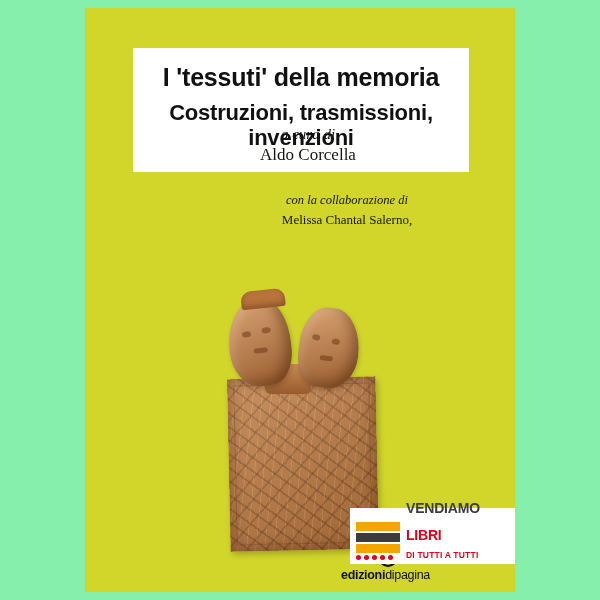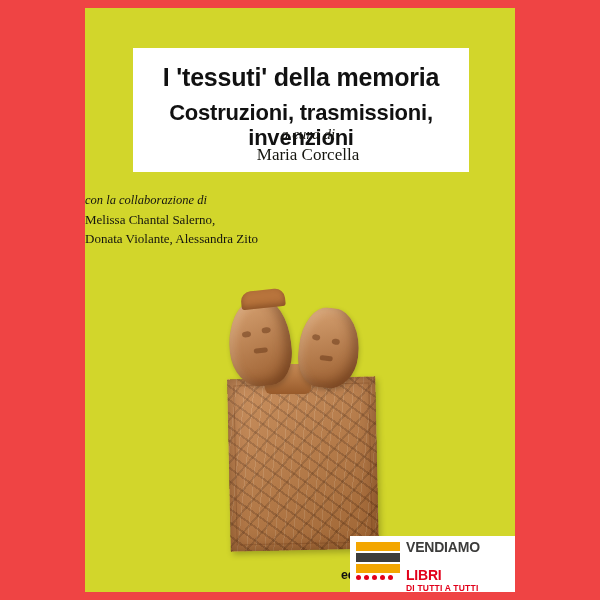--- a/index.html
+++ b/index.html
@@ -11,21 +11,21 @@
     width: 600px;
     height: 600px;
     font-family: "Liberation Sans", sans-serif;
     overflow: hidden;
   }
 
   .page {
     position: relative;
     width: 600px;
     height: 600px;
-    background: #ef4444;
+    background: #86efac;
   }
 
   
   .cover {
     position: absolute;
     left: 85px;
     top: 8px;
     width: 430px;
     height: 584px;
     background: #d2d62b;
@@ -81,22 +81,24 @@
     font-size: 17px;
     line-height: 1.35;
   }
 
   
   .collab-block {
     position: absolute;
     left: 0;
     top: 183px;
     width: 430px;
+    text-align: center;
     font-family: "Liberation Serif", serif;
     color: #15150f;
+    padding-left: 47px;
   }
   .collab-label {
     font-style: italic;
     font-size: 12.5px;
     line-height: 1.5;
   }
   .collab-names {
     font-size: 13px;
     line-height: 1.47;
   }
@@ -205,26 +207,26 @@
     font-weight: bold;
     color: #111111;
     letter-spacing: -0.3px;
   }
   .pub-text .light { font-weight: normal; }
 
   
   .sticker {
     position: absolute;
     left: 265px;
-    top: 528px;
+    top: 500px;
     width: 165px;
     height: 56px;
     background: #ffffff;
     display: flex;
-    align-items: flex-start;
+    align-items: flex-end;
     padding: 4px 6px;
     box-sizing: border-box;
   }
   .sticker-flag {
     width: 44px;
     height: 40px;
     margin-right: 6px;
     position: relative;
     flex: none;
   }
@@ -267,44 +269,43 @@
     color: #e2001a;
     letter-spacing: -0.2px;
     margin-top: 13px;
   }
   .st-l3 {
     font-family: "Liberation Sans", sans-serif;
     font-weight: bold;
     font-size: 8.5px;
     color: #e2001a;
     letter-spacing: 0.2px;
-    margin-top: 2px;
+    margin-top: 8px;
   }
 </style>
 </head>
 <body>
 
 <div class="page">
 
   <div class="cover">
 
     <div class="title-panel">
       <div class="main-title">I 'tessuti' della memoria</div>
       <div class="subtitle">Costruzioni, trasmissioni, invenzioni</div>
     </div>
 
     <div class="editor-block">
       <div class="editor-label">a cura di</div>
-      <div class="editor-name">Maria Corcella</div>
+      <div class="editor-name">Aldo Corcella</div>
     </div>
 
     <div class="collab-block">
       <div class="collab-label">con la collaborazione di</div>
       <div class="collab-names">Melissa Chantal Salerno,</div>
-      <div class="collab-names">Donata Violante, Alessandra Zito</div>
     </div>
 
     <div class="artwork">
       <div class="plaque"></div>
       <div class="neck"></div>
       <div class="head head-left">
         <div class="face-detail" style="left:14px; top:30px; width:9px; height:6px;"></div>
         <div class="face-detail" style="left:34px; top:28px; width:9px; height:6px;"></div>
         <div class="face-detail" style="left:24px; top:48px; width:14px; height:5px; border-radius:3px;"></div>
       </div>

